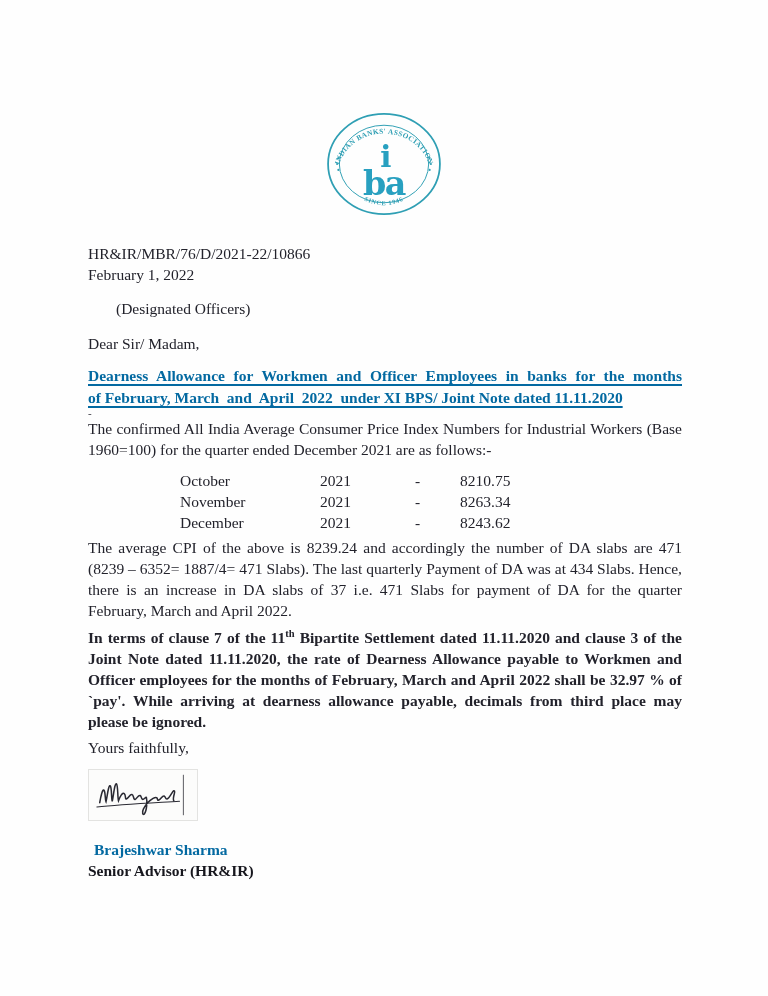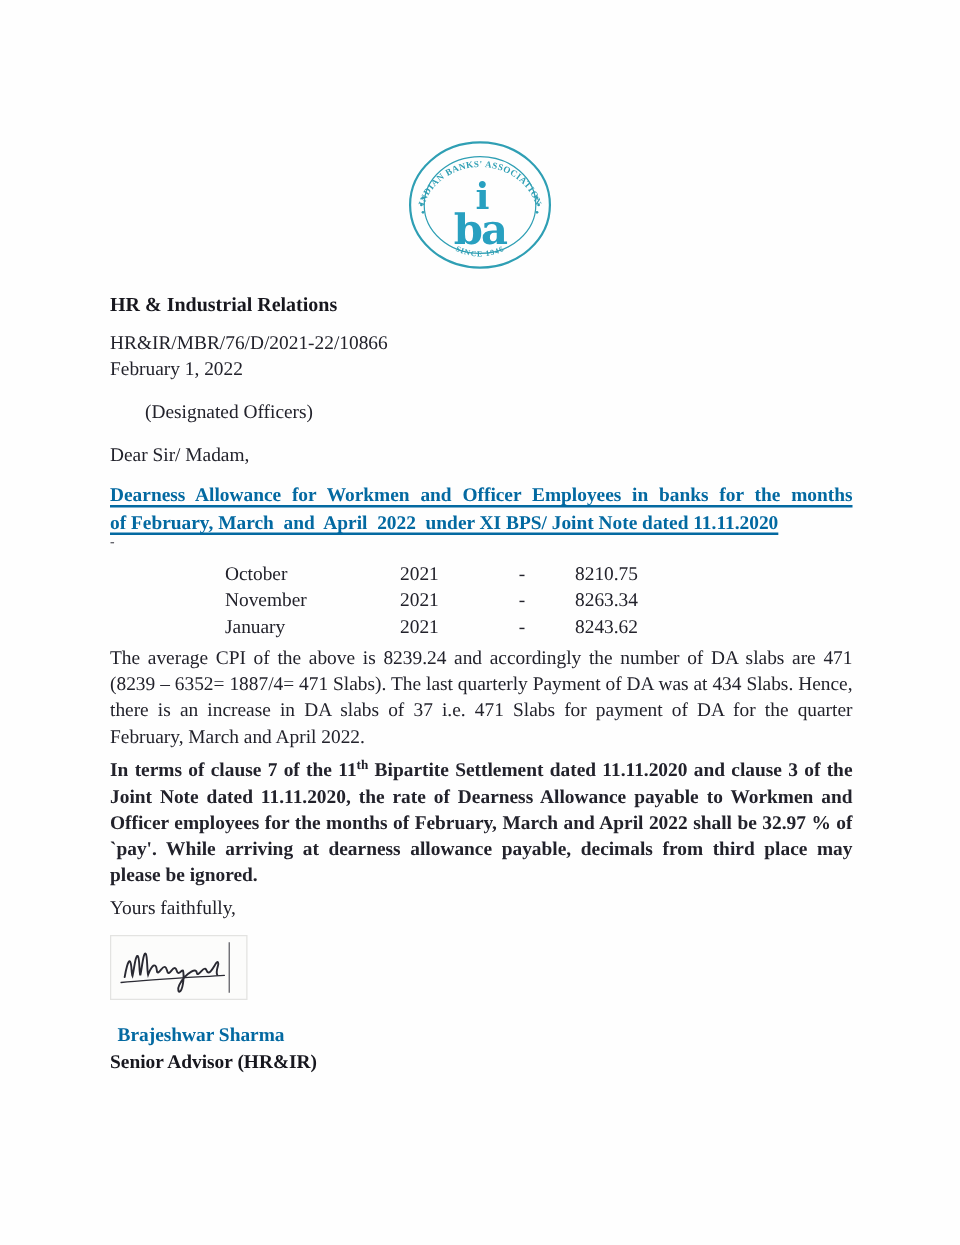--- a/index.html
+++ b/index.html
@@ -97,56 +97,56 @@
           <circle cx="106.5" cy="59" r="1.1"></circle>
       </g>
 
       <text x="62" y="56" text-anchor="middle" font-family="DejaVu Serif, serif" font-weight="bold" font-size="30" fill="#28a0c0">i</text>
       <text x="60" y="85" text-anchor="middle" font-family="DejaVu Serif, serif" font-weight="bold" font-size="34" letter-spacing="-1.5" fill="#28a0c0">ba</text>
     </svg>
   </div>
 
   <div class="letter">
 
-    <div class="dept">HR &amp; Industrial Relations</div>
 
     <div class="ref-block">
       <div>HR&amp;IR/MBR/76/D/2021-22/10866</div>
       <div>February 1, 2022</div>
     </div>
 
     <div class="addressee">
       <div class="addressee-indent">(Designated Officers)</div>
     </div>
 
     <div class="salutation">Dear Sir/ Madam,</div>
 
     <div class="subject">
       <div class="subject-line1">Dearness Allowance for Workmen and Officer Employees in banks for the months</div>
       <div><span class="subject-line2">of February, March  and  April  2022  under XI BPS/ Joint Note dated 11.11.2020</span></div>
     </div>
 
     <div class="stray">-</div>
 
+    <div class="para para-p1">The confirmed All India Average Consumer Price Index Numbers for Industrial Workers (Base 1960=100) for the quarter ended December 2021 are as follows:-</div>
 
     <div class="cpi-table">
       <div class="cpi-row">
         <span>October</span>
         <span>2021</span>
         <span>-</span>
         <span class="cpi-value">8210.75</span>
       </div>
       <div class="cpi-row">
         <span>November</span>
         <span>2021</span>
         <span>-</span>
         <span class="cpi-value">8263.34</span>
       </div>
       <div class="cpi-row">
-        <span>January</span>
+        <span>December</span>
         <span>2021</span>
         <span>-</span>
         <span class="cpi-value">8243.62</span>
       </div>
     </div>
 
     <div class="para para-p2">The average CPI of the above is 8239.24 and accordingly the number of DA slabs are 471 (8239 – 6352= 1887/4= 471 Slabs). The last quarterly Payment of DA was at 434 Slabs. Hence, there is an increase in DA slabs of 37 i.e. 471 Slabs for payment of DA for the quarter February, March and  April  2022.</div>
 
     <div class="para para-p3"><span>In terms of clause 7 of the 11</span><sup class="ord">th</sup><span> Bipartite Settlement dated 11.11.2020 and clause 3 of the Joint Note dated 11.11.2020, the rate of Dearness Allowance payable to Workmen and Officer employees for the months of February, March  and April  2022 shall be 32.97 % of `pay'. While arriving at dearness allowance payable, decimals from third place may please be ignored.</span></div>
 

